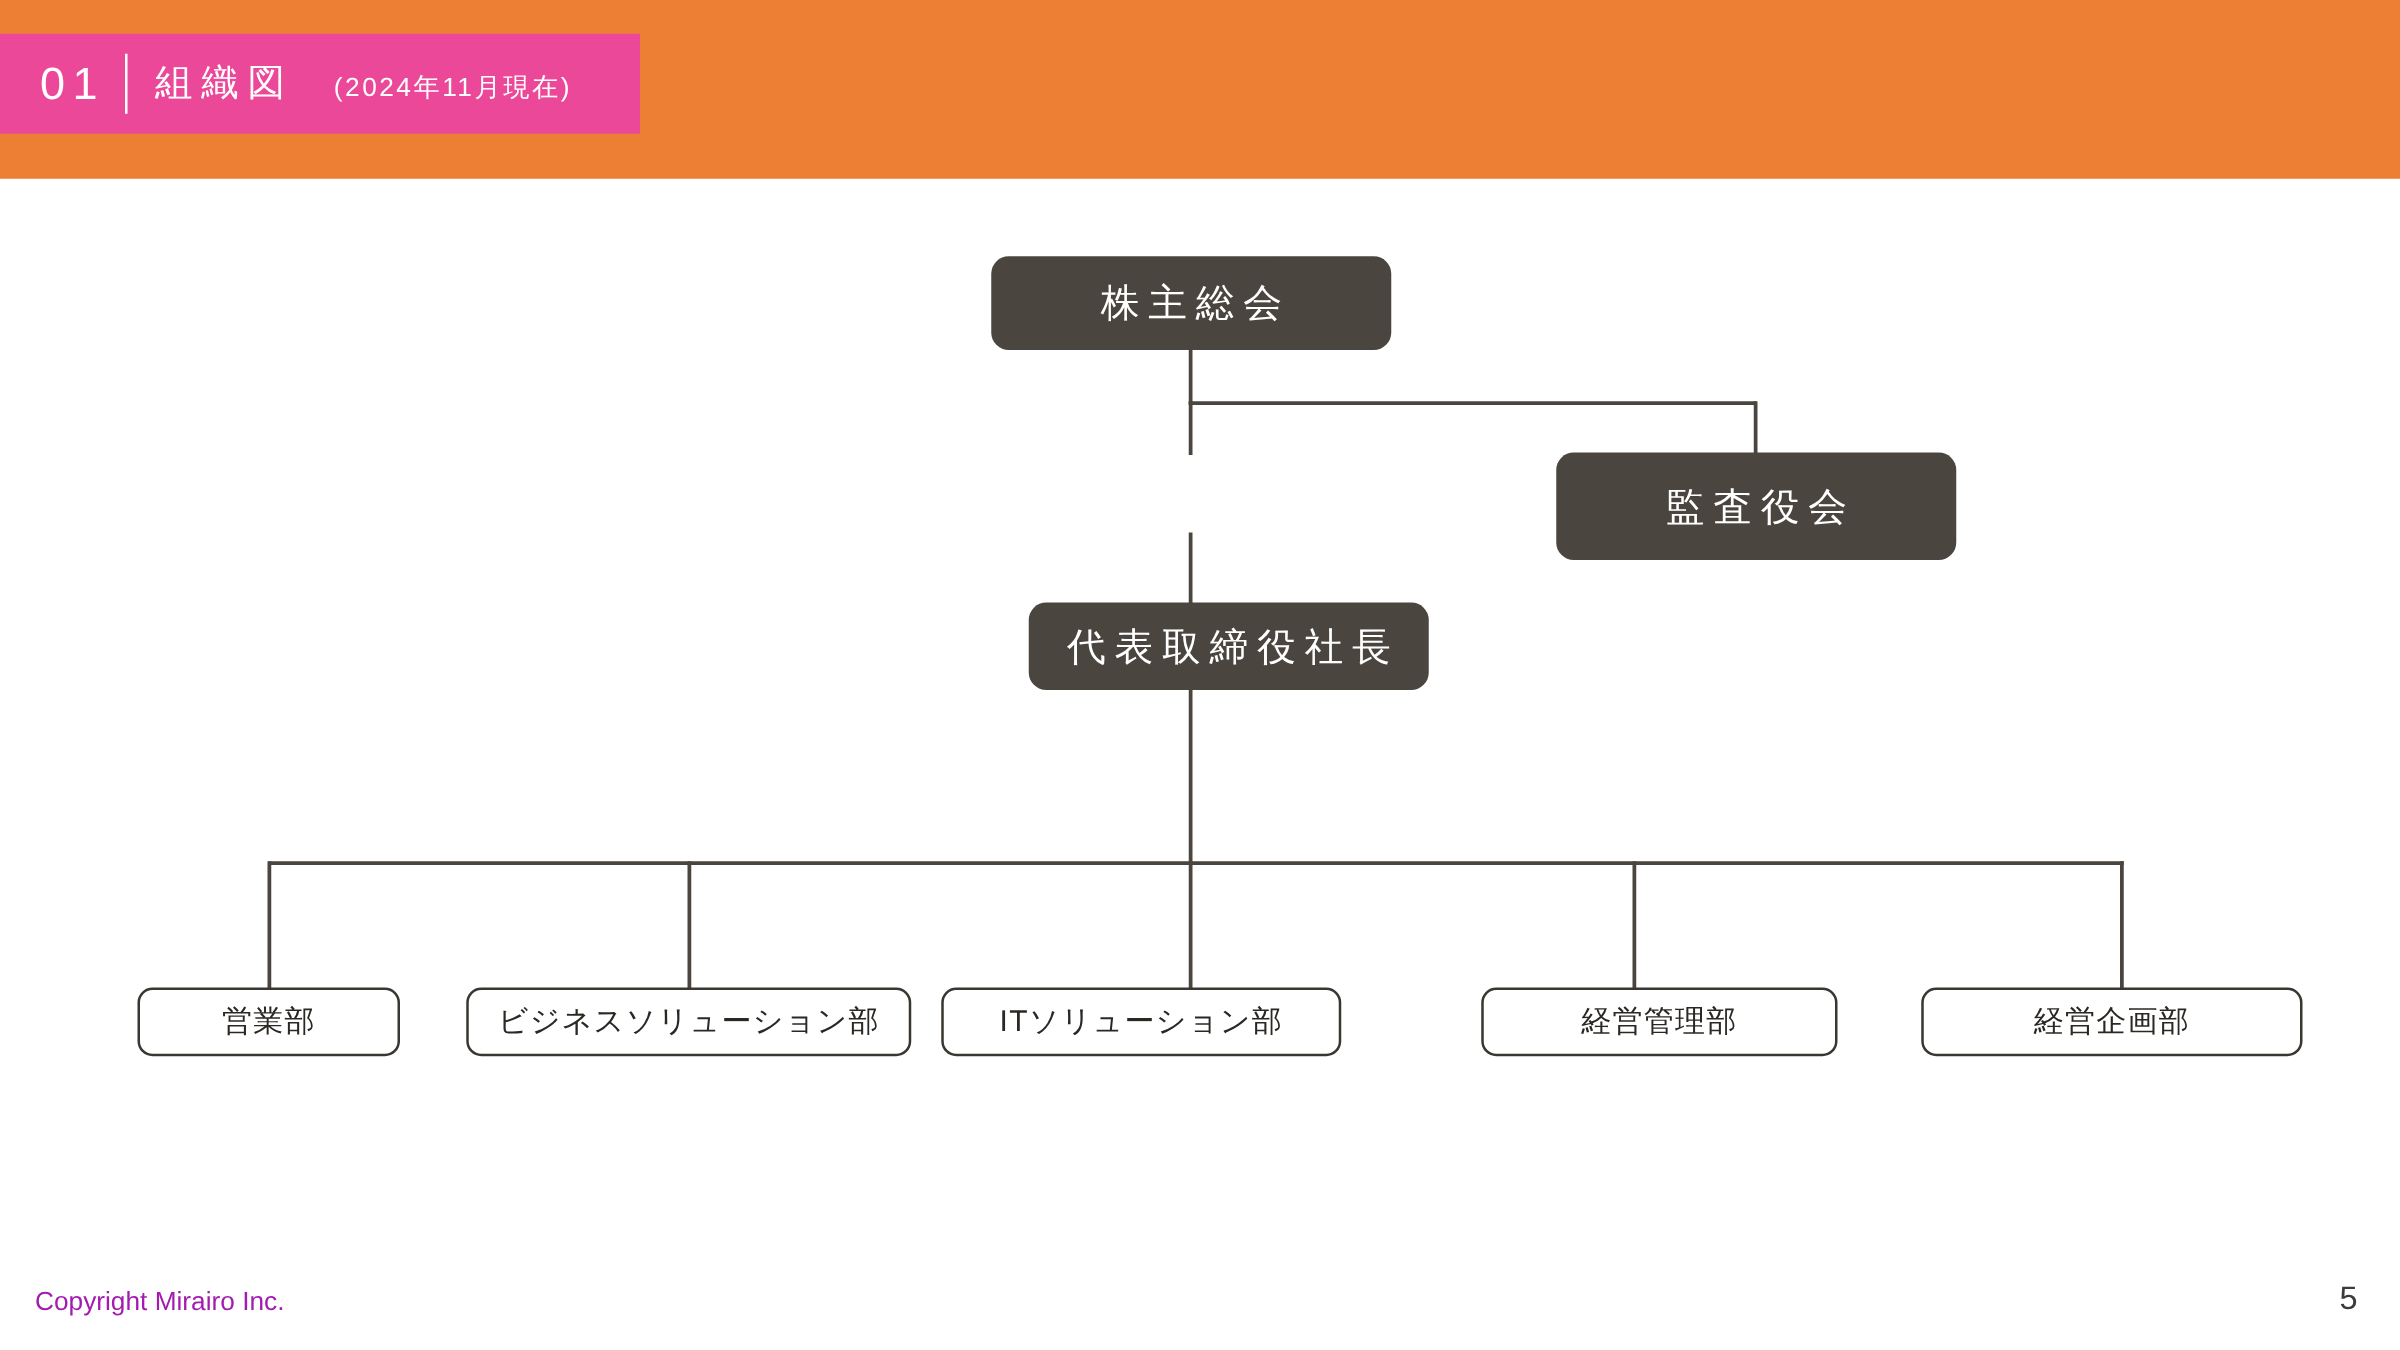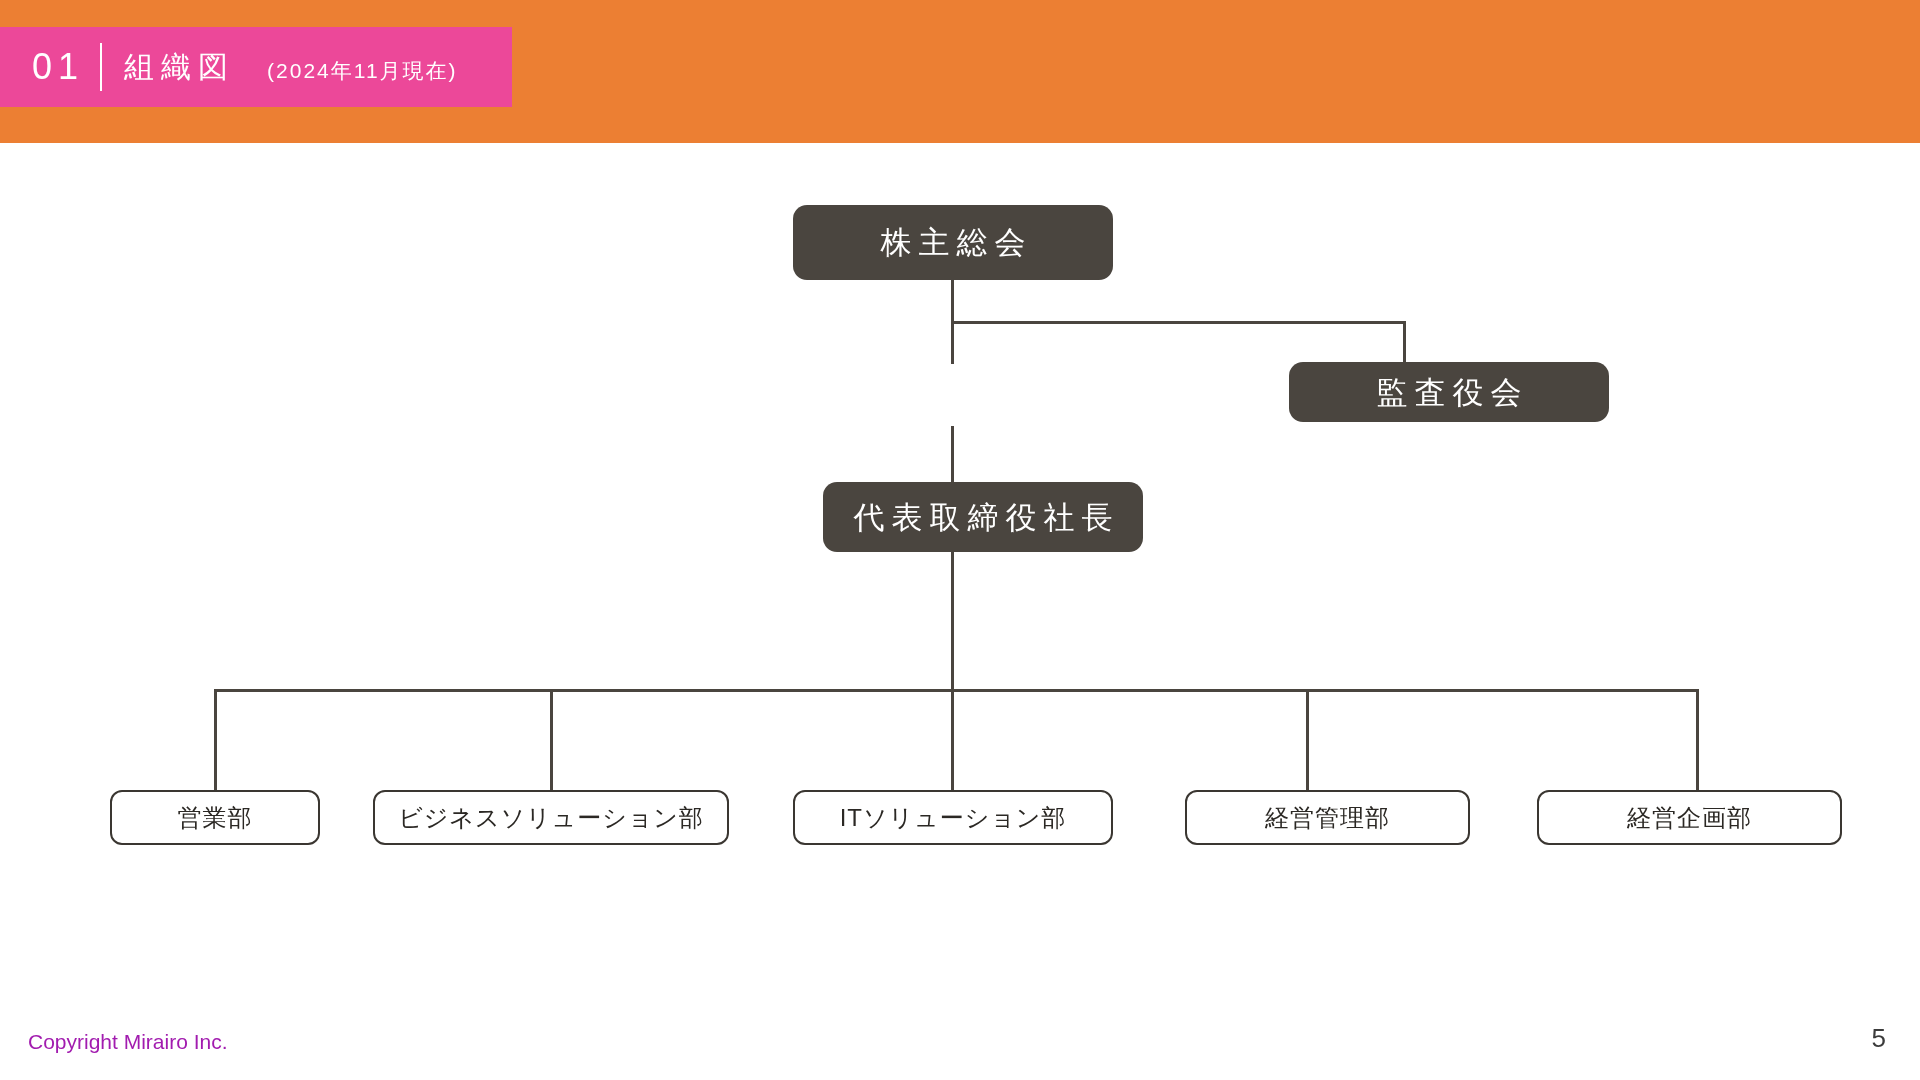--- a/index.html
+++ b/index.html
@@ -178,37 +178,37 @@
     <div class="line v" style="left:550px; top:546px; height:103px;"></div>
     <div class="line v" style="left:951px; top:546px; height:103px;"></div>
     <div class="line v" style="left:1306px; top:546px; height:103px;"></div>
     <div class="line v" style="left:1696px; top:546px; height:103px;"></div>
 
     <div class="node dark" style="left:793px; top:62px; width:320px; height:75px;">
       <span>株主総会</span>
     </div>
 
 
-    <div class="node dark" style="left:1245px; top:219px; width:320px; height:60px;margin-left:44px;">
+    <div class="node dark" style="left:1245px; top:219px; width:320px; height:86px;">
       <span>監査役会</span>
     </div>
 
     <div class="node dark" style="left:793px; top:339px; width:320px; height:70px;margin-left:30px;">
       <span>代表取締役社長</span>
     </div>
 
     <div class="node light" style="left:110px; top:647px; width:210px; height:55px;">
       <span>営業部</span>
     </div>
 
     <div class="node light" style="left:373px; top:647px; width:356px; height:55px;">
       <span>ビジネスソリューション部</span>
     </div>
 
-    <div class="node light" style="left:793px; top:647px; width:320px; height:55px;">
+    <div class="node light" style="left:753px; top:647px; width:320px; height:55px;">
       <span>ITソリューション部</span>
     </div>
 
     <div class="node light" style="left:1185px; top:647px; width:285px; height:55px;">
       <span>経営管理部</span>
     </div>
 
     <div class="node light" style="left:1537px; top:647px; width:305px; height:55px;">
       <span>経営企画部</span>
     </div>

